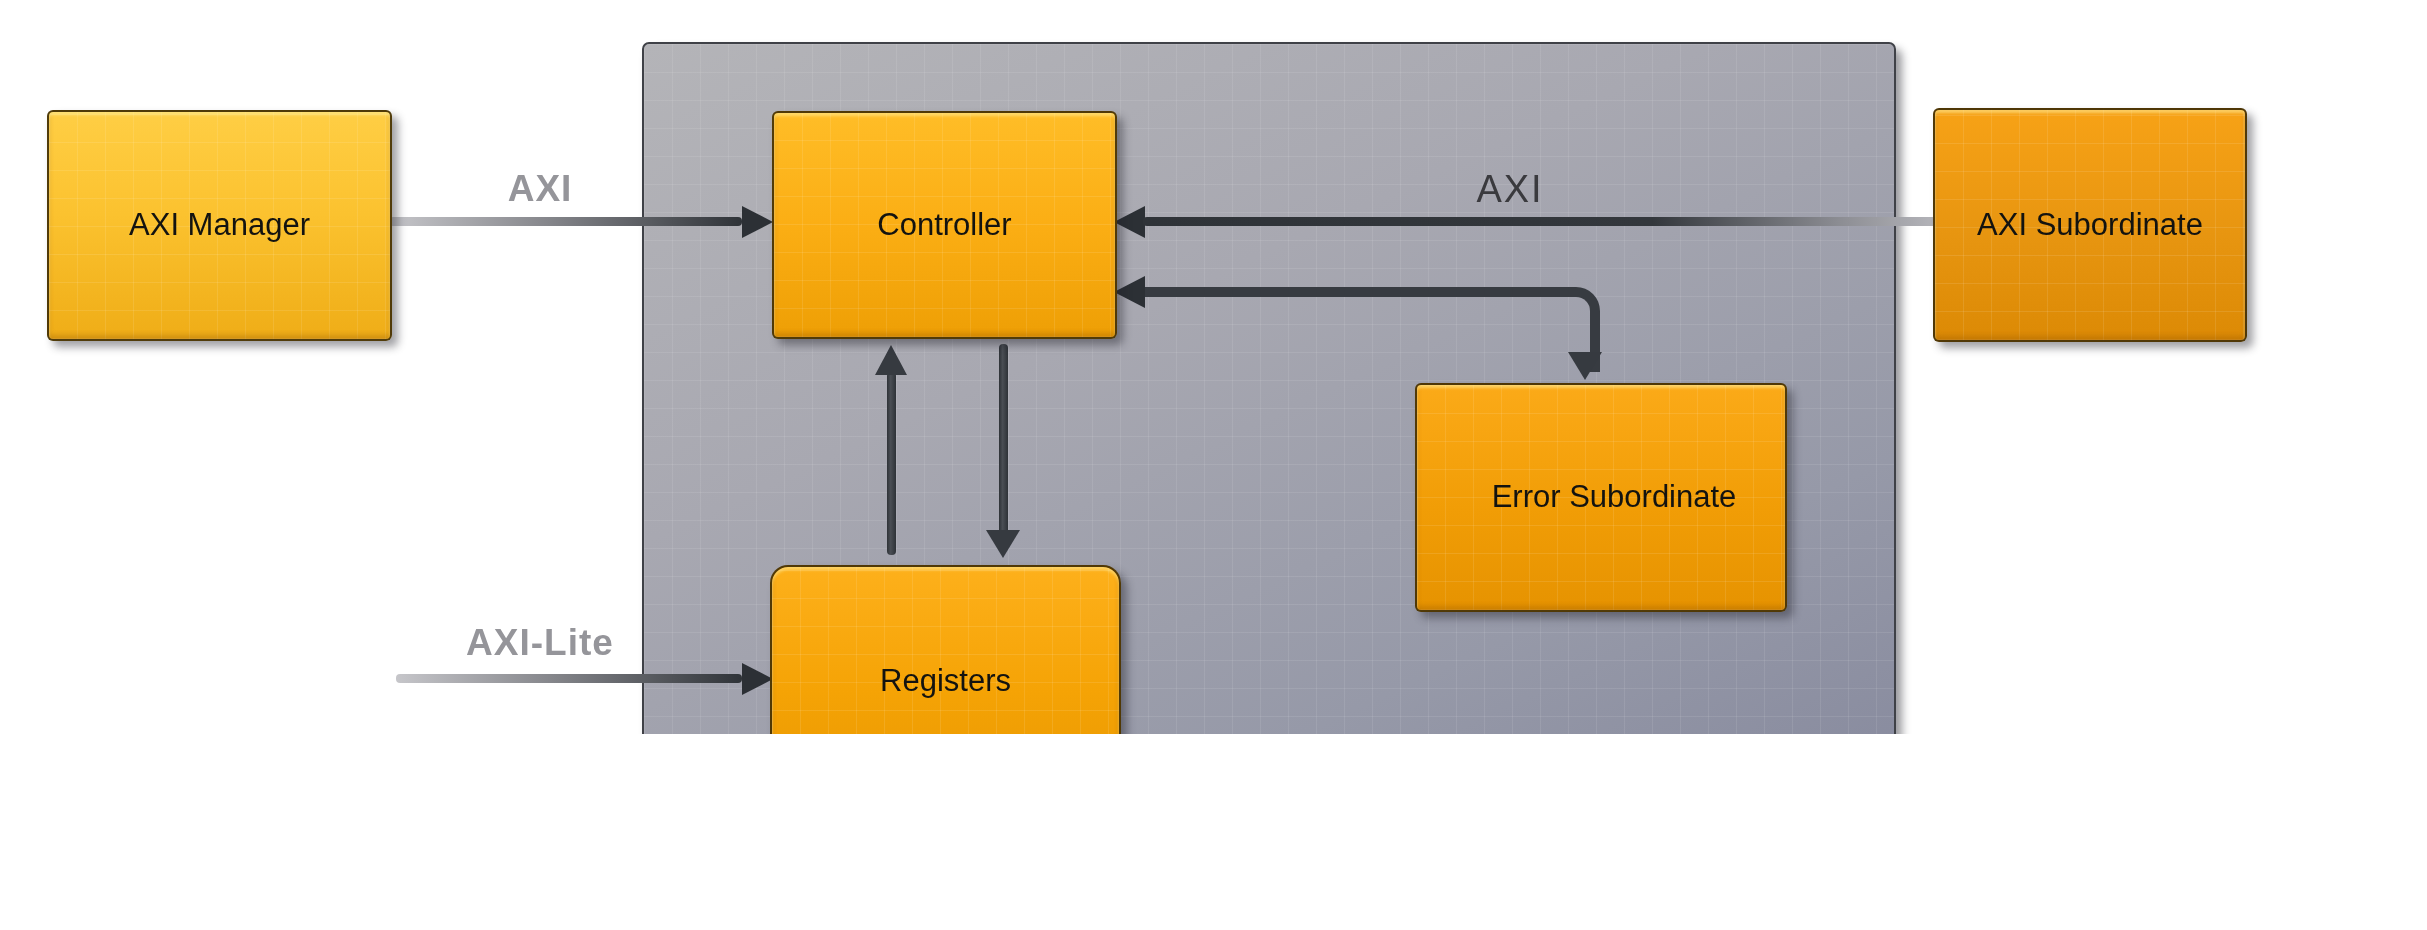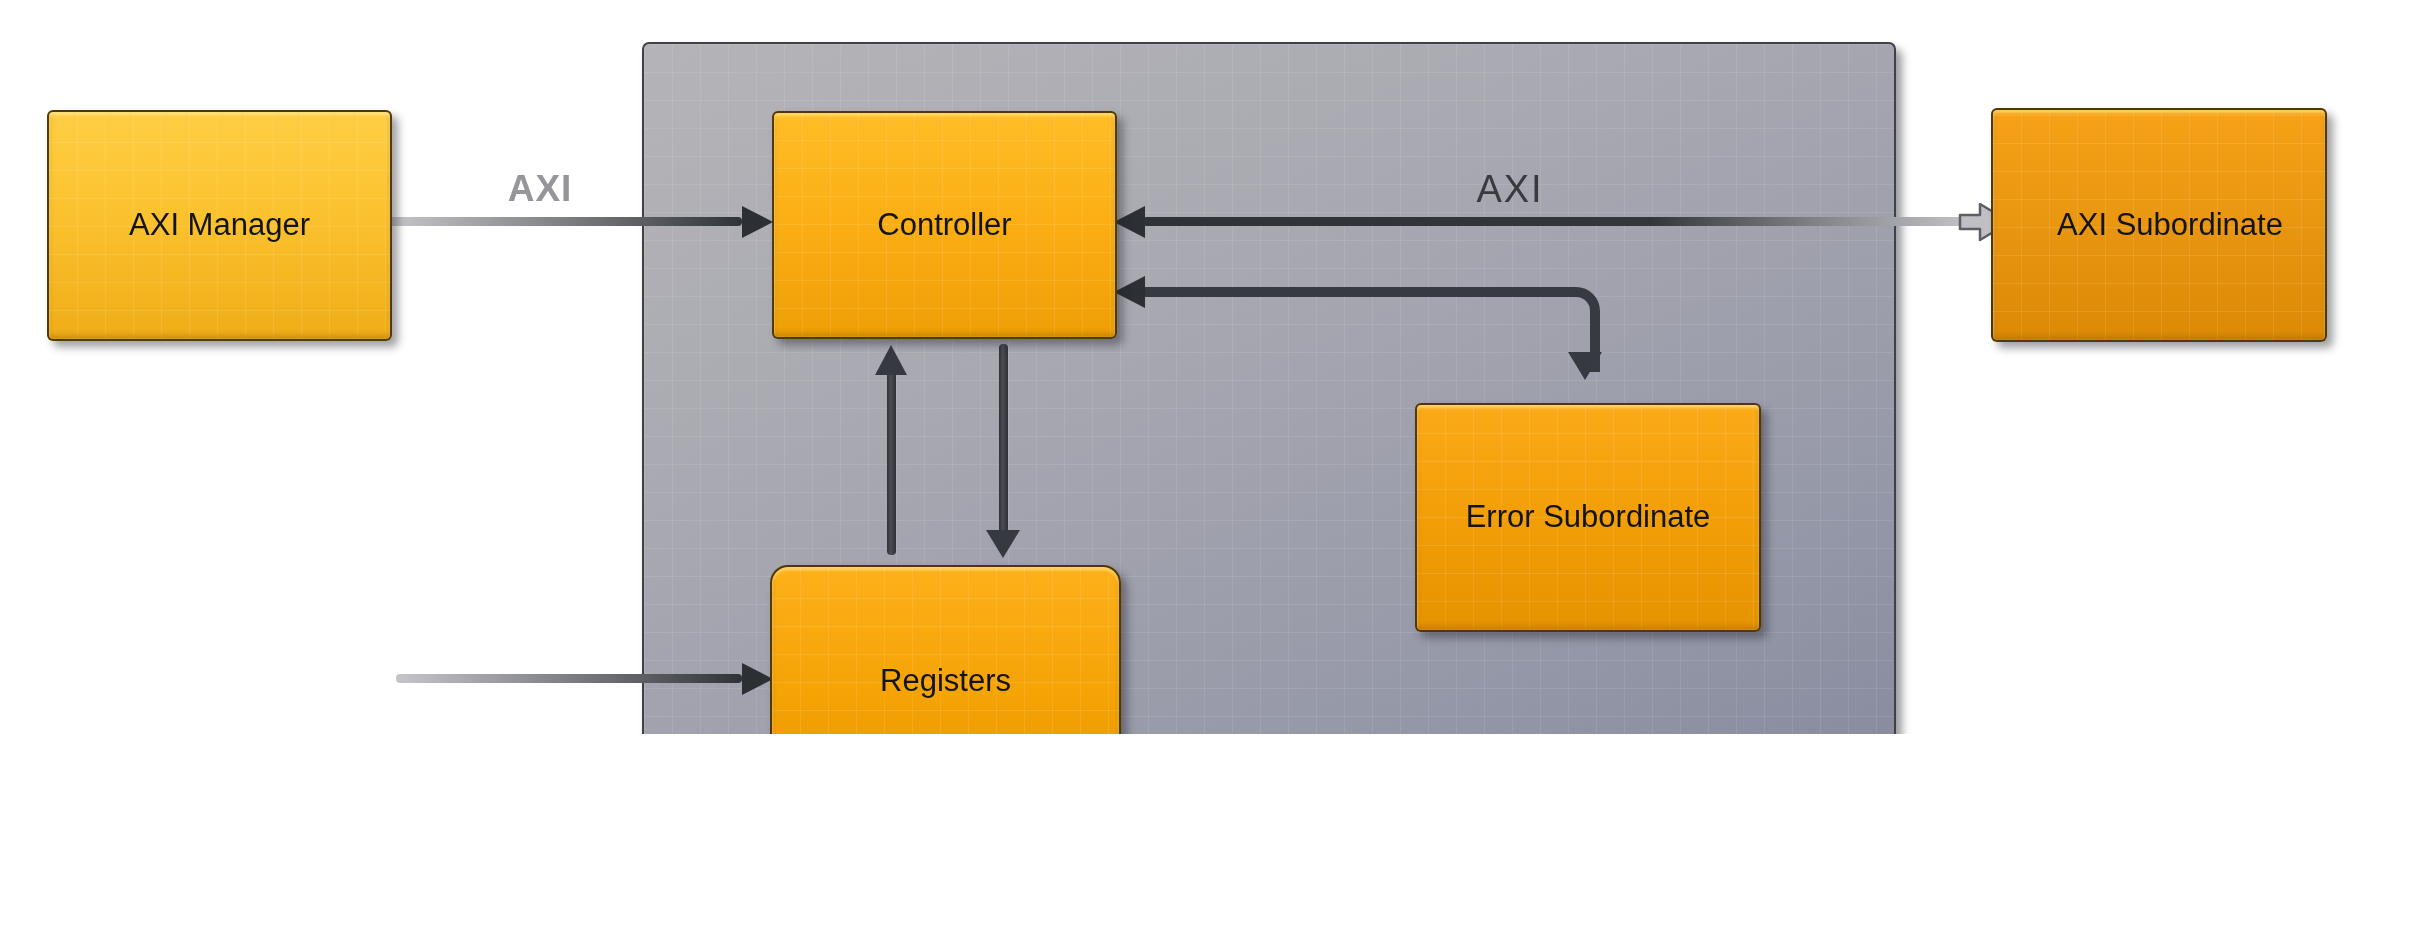--- a/index.html
+++ b/index.html
@@ -36,22 +36,22 @@
                inset 0 -4px 5px rgba(140,80,0,0.30);
     background-image:
       repeating-linear-gradient(0deg, rgba(255,255,255,0.10) 0 1px, transparent 1px 28px),
       repeating-linear-gradient(90deg, rgba(255,255,255,0.10) 0 1px, transparent 1px 28px),
       var(--fill);
   }
   .block span{display:block;}
   .b-manager   {left:47px;  top:110px; width:341px; height:227px; --fill:linear-gradient(180deg,#ffce44 0%,#fbc22f 45%,#efad17 100%);}
   .b-controller{left:772px; top:111px; width:341px; height:224px; --fill:linear-gradient(180deg,#ffbd27 0%,#fbae14 50%,#ee9f05 100%);}
   .b-registers {left:770px; top:565px; width:347px; height:228px;border-radius:18px; --fill:linear-gradient(180deg,#fdb01b 0%,#f5a305 55%,#e89802 100%);}
-  .b-error     {left:1415px;top:403px; width:342px; height:225px; --fill:linear-gradient(180deg,#fbaa18 0%,#f19d06 55%,#e69301 100%);}
-  .b-axisub    {left:1991px;top:108px; width:310px; height:230px;padding-left:22px; --fill:linear-gradient(180deg,#f7a216 0%,#e79510 55%,#dc8a05 100%);}
+  .b-error     {left:1415px;top:383px; width:342px; height:225px;padding-left:26px; --fill:linear-gradient(180deg,#fbaa18 0%,#f19d06 55%,#e69301 100%);}
+  .b-axisub    {left:1933px;top:108px; width:310px; height:230px; --fill:linear-gradient(180deg,#f7a216 0%,#e79510 55%,#dc8a05 100%);}
   .b-error .wrap{max-width:250px;}
 
   
   .shaft-h{position:absolute;height:9px;border-radius:4px;}
   .shaft-v{position:absolute;width:9px;border-radius:4px;background:linear-gradient(90deg,#2e3237,#4a4e54 40%,#2e3237);}
   .grad-lr{background:linear-gradient(90deg,#c6c6ca 0%,#85868b 45%,#2f3338 100%);} 
   .grad-dl{background:linear-gradient(90deg,#2f3338 0%,#33373c 62%,#8d8e94 85%,#c0c0c5 100%);} 
   .tri{position:absolute;width:0;height:0;}
   .tri-right{border-top:16px solid transparent;border-bottom:16px solid transparent;border-left:31px solid #2c3035;}
   .tri-left {border-top:16px solid transparent;border-bottom:16px solid transparent;border-right:31px solid #2c3035;}
@@ -85,20 +85,21 @@
   <div>
     <div class="shaft-h grad-lr" style="left:389px;top:217px;width:353px;"></div>
     <div class="tri tri-right" style="left:742px;top:206px;"></div>
   </div>
   <div class="flow-label lbl-gray l-axi-left">AXI</div>
 
   <div>
     <div class="shaft-h grad-lr" style="left:396px;top:674px;width:346px;"></div>
     <div class="tri tri-right" style="left:742px;top:663px;"></div>
   </div>
+  <div class="flow-label lbl-gray l-axi-lite">AXI-Lite</div>
 
   <div>
     <div class="tri tri-left" style="left:1114px;top:206px;"></div>
     <div class="shaft-h grad-dl" style="left:1143px;top:217px;width:822px;"></div>
     <svg class="svg-head" style="left:1958px;top:200px;" width="56" height="44" viewBox="0 0 56 44">
       <polygon points="2,15 22,15 22,4 52,22 22,40 22,29 2,29" fill="#bfbfc4" stroke="#5d5d64" stroke-width="2.5" stroke-linejoin="round"></polygon>
     </svg>
   </div>
   <div class="flow-label lbl-dark l-axi-right">AXI</div>
 

